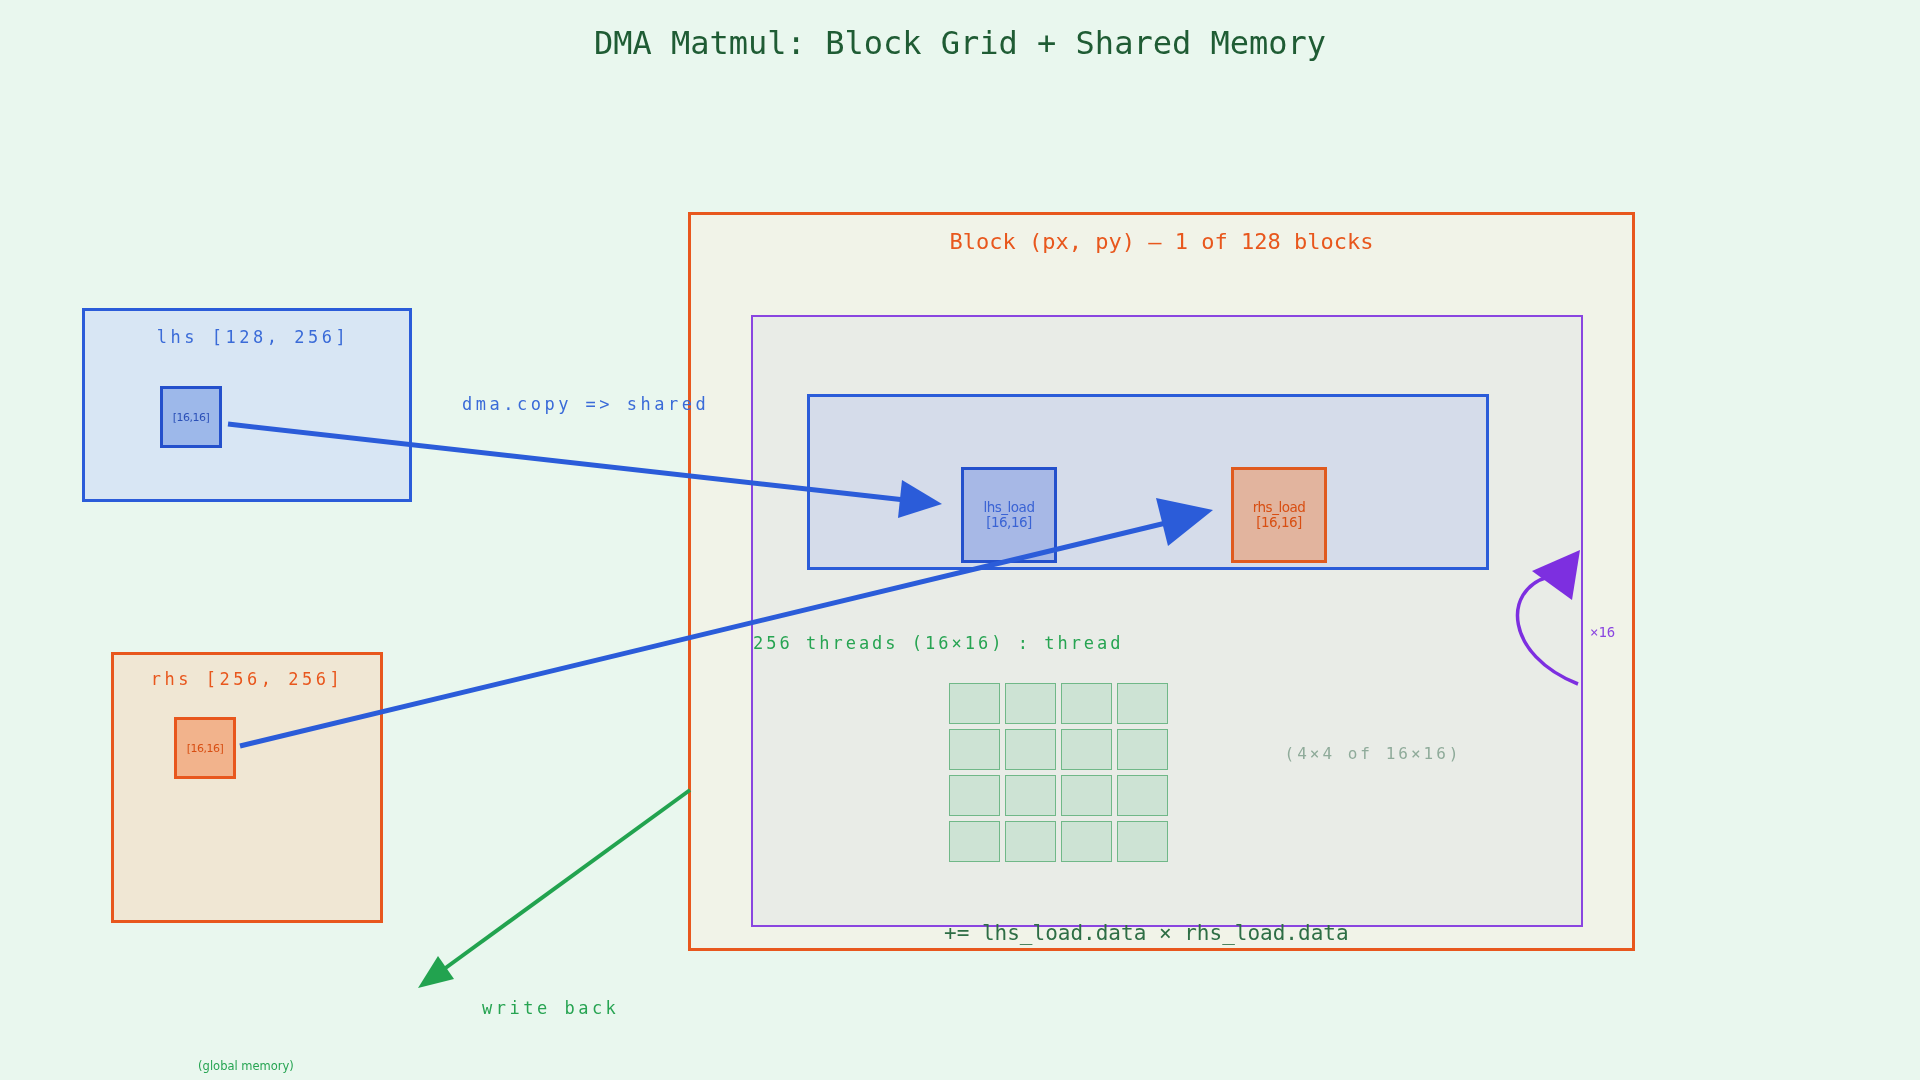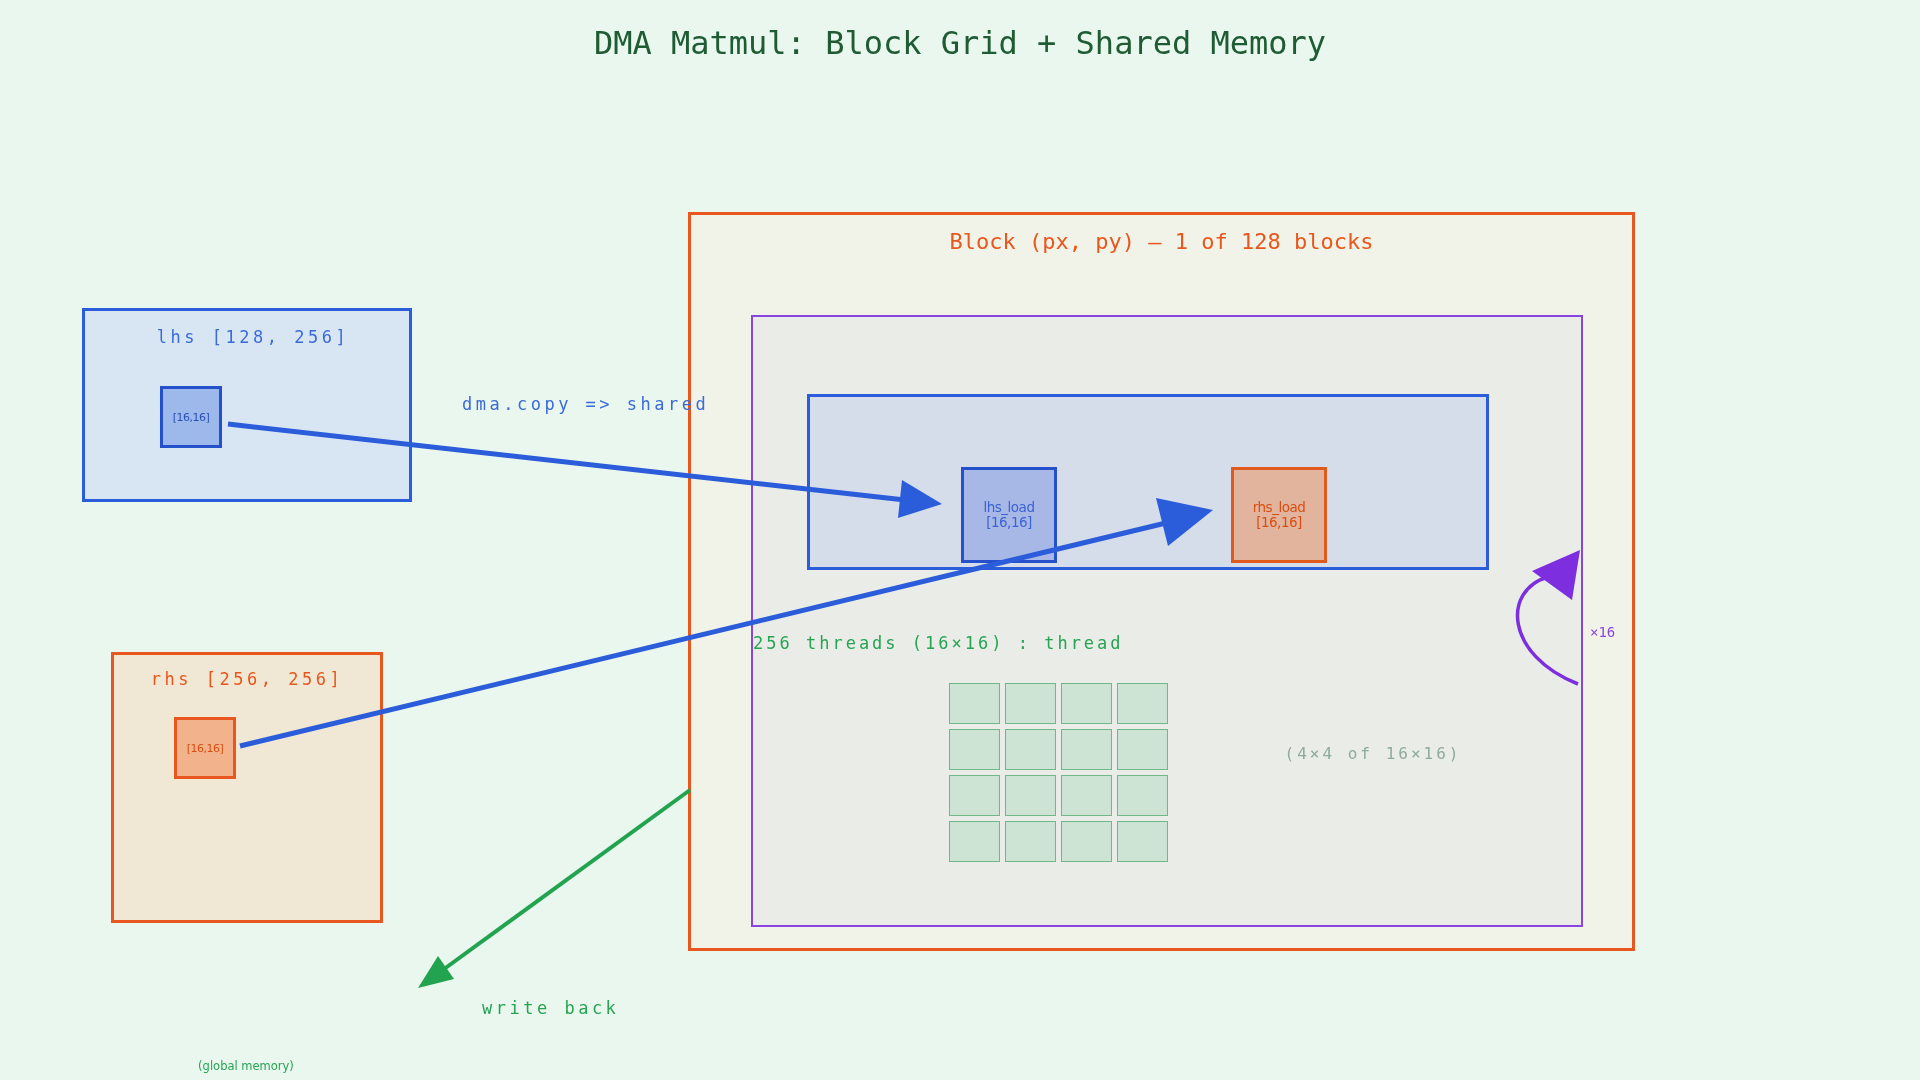--- a/index.html
+++ b/index.html
@@ -123,20 +123,21 @@
           <div class="thread-row">
             <div class="thread-cell"></div>
             <div class="thread-cell"></div>
             <div class="thread-cell"></div>
             <div class="thread-cell"></div>
           </div>
         </div>
       <div class="grid-note">(4×4 of 16×16)</div>
 
       <div class="compute">
+        <div class="line2">+= lhs_load.data × rhs_load.data</div>
       </div>
     </div>
   </div>
 
   <div class="dma-label">dma.copy =&gt; shared</div>
   <div class="write-back-label">write back</div>
   <div class="x16-label">×16</div>
 
   <svg class="arrow-overlay" viewBox="0 0 1920 1080" width="1920" height="1080">
     <g>

